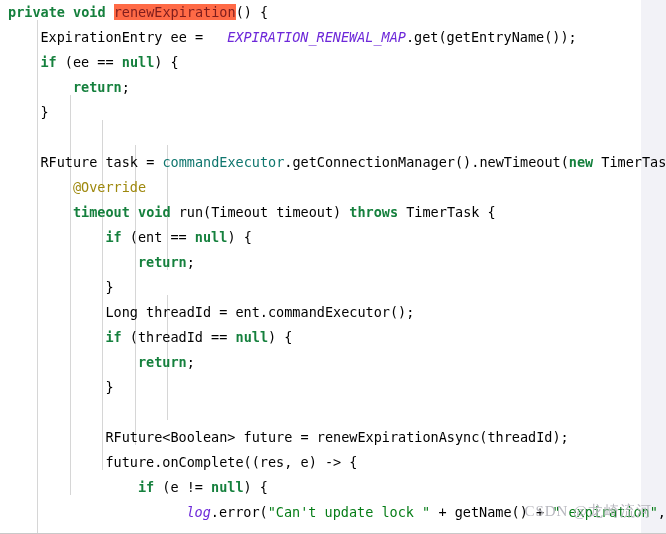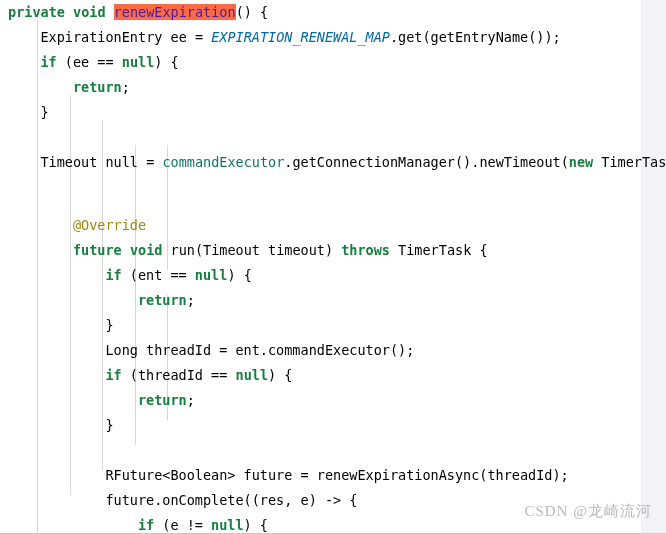--- a/index.html
+++ b/index.html
@@ -47,24 +47,24 @@
     font-size: 13.5px;
     white-space: pre;
     padding-left: 8px;
     letter-spacing: 0px;
     color: #000000;
   }
   
   .t-kw     { color: #15803d; font-weight: bold; }   
   .t-plain  { color: #000000; }
   .t-field  { color: #0f766e; }                      
-  .t-static { color: #0369a1; font-style: italic; }  
+  .t-static { color: #6d28d9; font-style: italic; margin-left: 16px; }  
   .t-str    { color: #067d17; }  
   .t-anno   { color: #9e880d; }                      
-  .t-hl     { background: #ff6a46; color: #4c1d95; margin-top: 48px; }
+  .t-hl     { background: #ff6a46; color: #7f1d1d; margin-top: 48px; }
   
   #watermark {
     position: absolute;
     right: 14px;
     bottom: 12px;
     font-family: Liberation Serif, serif;
     font-size: 15px;
     color: #b8b8bf;
     letter-spacing: 1px;
     user-select: none;
@@ -88,23 +88,23 @@
 
   <div id="bands-layer"></div>
 
   <div id="code-layer">
       <div class="code-line" style="padding-left: 8px;"><span class="t-kw">private</span><span class="t-plain"> </span><span class="t-kw">void</span><span class="t-plain"> </span><span class="t-hl">renewExpiration</span><span class="t-plain">() {</span></div>
       <div class="code-line" style="padding-left: 40.48px;"><span class="t-plain">ExpirationEntry ee = </span><span class="t-static">EXPIRATION_RENEWAL_MAP</span><span class="t-plain">.get(getEntryName());</span></div>
       <div class="code-line" style="padding-left: 40.48px;"><span class="t-kw">if</span><span class="t-plain"> (ee == </span><span class="t-kw">null</span><span class="t-plain">) {</span></div>
       <div class="code-line" style="padding-left: 72.96px;"><span class="t-kw">return</span><span class="t-plain">;</span></div>
       <div class="code-line" style="padding-left: 40.48px;"><span class="t-plain">}</span></div>
       <div class="code-line" style="padding-left: 8px;">&nbsp;</div>
-      <div class="code-line" style="padding-left: 40.48px;"><span class="t-plain">Timeout null = </span><span class="t-field">commandExecutor</span><span class="t-plain">.getConnectionManager().newTimeout(</span><span class="t-kw">new</span><span class="t-plain"> TimerTask() {</span></div>
-      <div class="code-line" style="padding-left: 72.96px; margin-top: 38px;"><span class="t-anno">@Override</span></div>
-      <div class="code-line" style="padding-left: 72.96px;"><span class="t-kw">future</span><span class="t-plain"> </span><span class="t-kw">void</span><span class="t-plain"> run(Timeout timeout) </span><span class="t-kw">throws</span><span class="t-plain"> TimerTask {</span></div>
+      <div class="code-line" style="padding-left: 40.48px;"><span class="t-plain">RFuture task = </span><span class="t-field">commandExecutor</span><span class="t-plain">.getConnectionManager().newTimeout(</span><span class="t-kw">new</span><span class="t-plain"> TimerTask() {</span></div>
+      <div class="code-line" style="padding-left: 72.96px;"><span class="t-anno">@Override</span></div>
+      <div class="code-line" style="padding-left: 72.96px;"><span class="t-kw">timeout</span><span class="t-plain"> </span><span class="t-kw">void</span><span class="t-plain"> run(Timeout timeout) </span><span class="t-kw">throws</span><span class="t-plain"> TimerTask {</span></div>
       <div class="code-line" style="padding-left: 105.44px;"><span class="t-kw">if</span><span class="t-plain"> (ent == </span><span class="t-kw">null</span><span class="t-plain">) {</span></div>
       <div class="code-line" style="padding-left: 137.92px;"><span class="t-kw">return</span><span class="t-plain">;</span></div>
       <div class="code-line" style="padding-left: 105.44px;"><span class="t-plain">}</span></div>
       <div class="code-line" style="padding-left: 105.44px;"><span class="t-plain">Long threadId = ent.commandExecutor();</span></div>
       <div class="code-line" style="padding-left: 105.44px;"><span class="t-kw">if</span><span class="t-plain"> (threadId == </span><span class="t-kw">null</span><span class="t-plain">) {</span></div>
       <div class="code-line" style="padding-left: 137.92px;"><span class="t-kw">return</span><span class="t-plain">;</span></div>
       <div class="code-line" style="padding-left: 105.44px;"><span class="t-plain">}</span></div>
       <div class="code-line" style="padding-left: 8px;">&nbsp;</div>
       <div class="code-line" style="padding-left: 105.44px;"><span class="t-plain">RFuture&lt;Boolean&gt; future = renewExpirationAsync(threadId);</span></div>
       <div class="code-line" style="padding-left: 105.44px;"><span class="t-plain">future.onComplete((res, e) -&gt; {</span></div>

